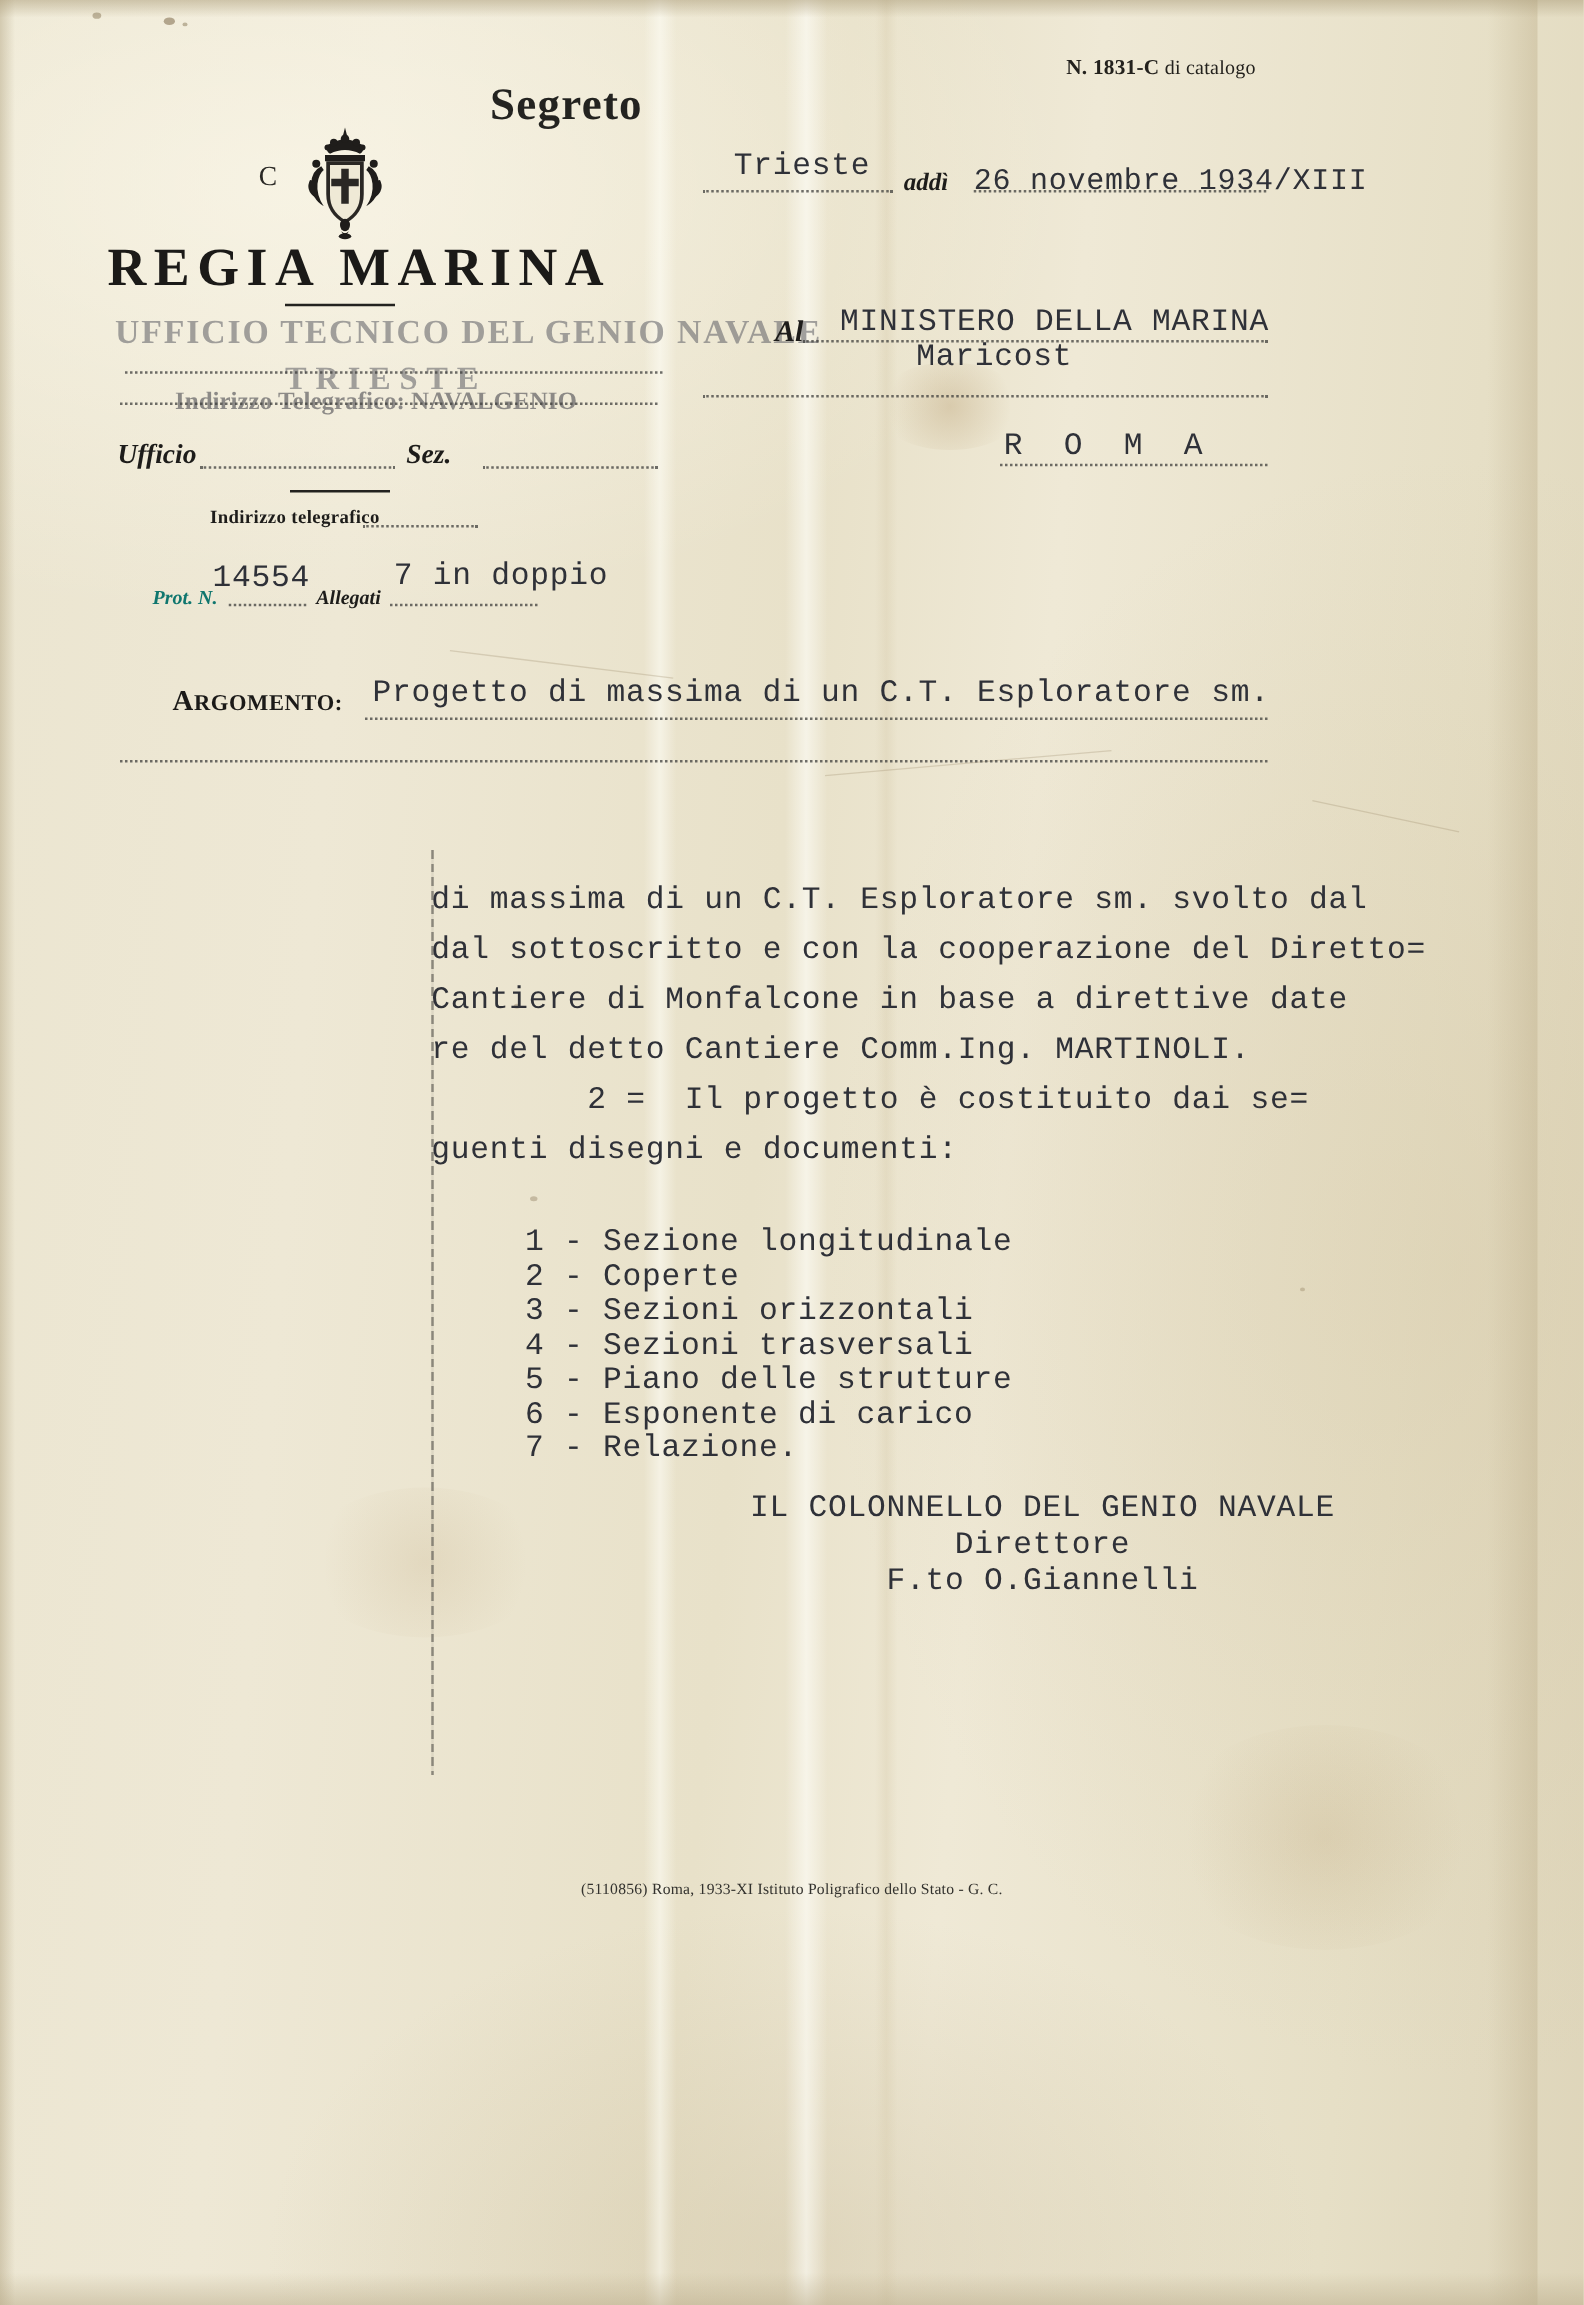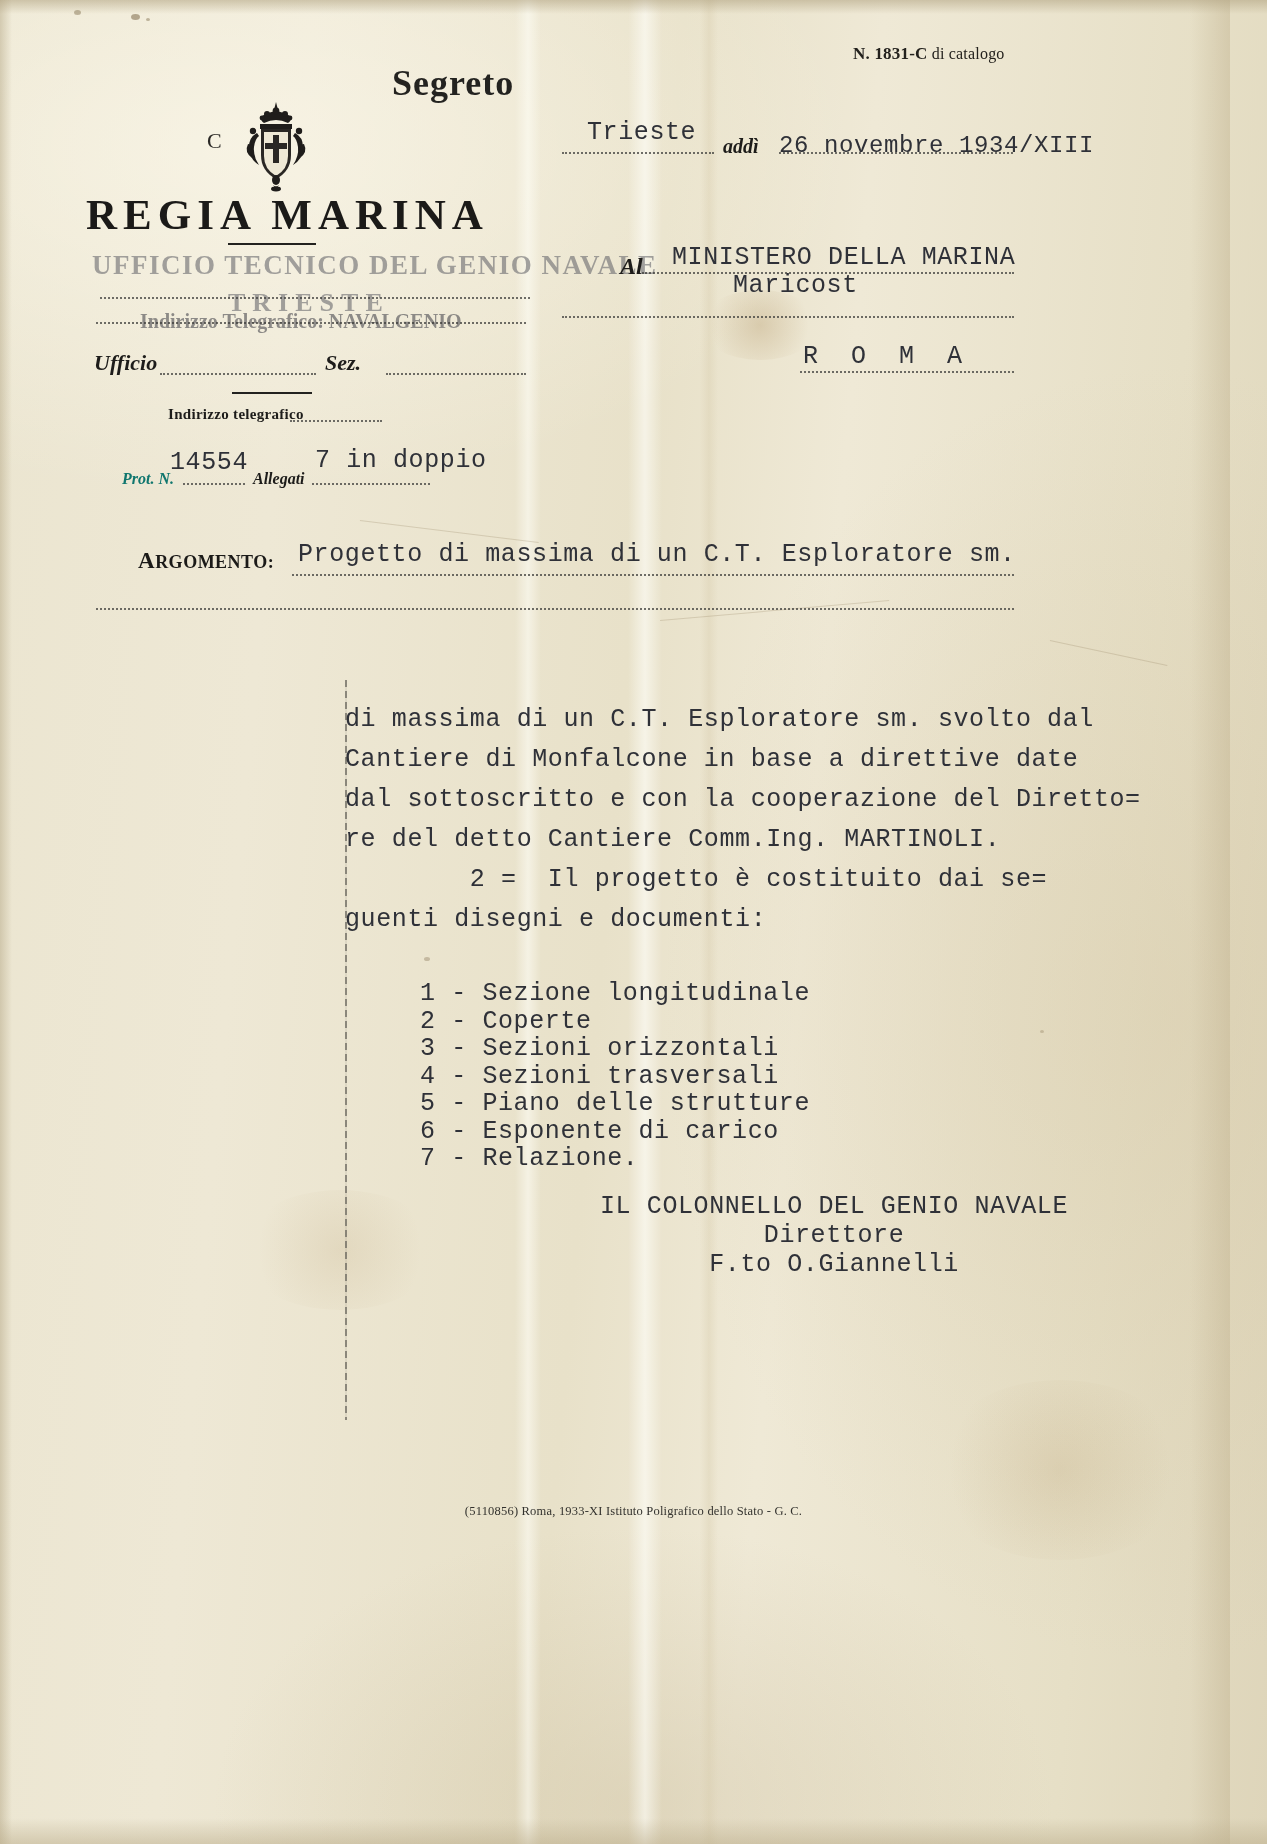--- a/index.html
+++ b/index.html
@@ -233,22 +233,22 @@
 
 <div class="abs" id="lblArgomento"><span>A</span><span class="sc">RGOMENTO:</span></div>
 <div class="abs tw" id="argValue">Progetto di massima di un C.T. Esploratore sm.</div>
 <div class="dots" style="left:292px;top:574px;width:722px;"></div>
 <div class="dots" style="left:96px;top:608px;width:918px;"></div>
 
 <div id="marginRule"></div>
 
 <div id="body">
   <div class="p tw">di massima di un C.T. Esploratore sm. svolto dal</div>
+  <div class="p tw">dal sottoscritto e con la cooperazione del Diretto=</div>
   <div class="p tw">Cantiere di Monfalcone in base a direttive date</div>
-  <div class="p tw">dal sottoscritto e con la cooperazione del Diretto=</div>
   <div class="p tw">re del detto Cantiere Comm.Ing. MARTINOLI.</div>
   <div class="p tw">        2 =  Il progetto è costituito dai se=</div>
   <div class="p tw">guenti disegni e documenti:</div>
 </div>
 
 <div id="listBlock">
   <div class="li tw">1 - Sezione longitudinale</div>
   <div class="li tw">2 - Coperte</div>
   <div class="li tw">3 - Sezioni orizzontali</div>
   <div class="li tw">4 - Sezioni trasversali</div>

